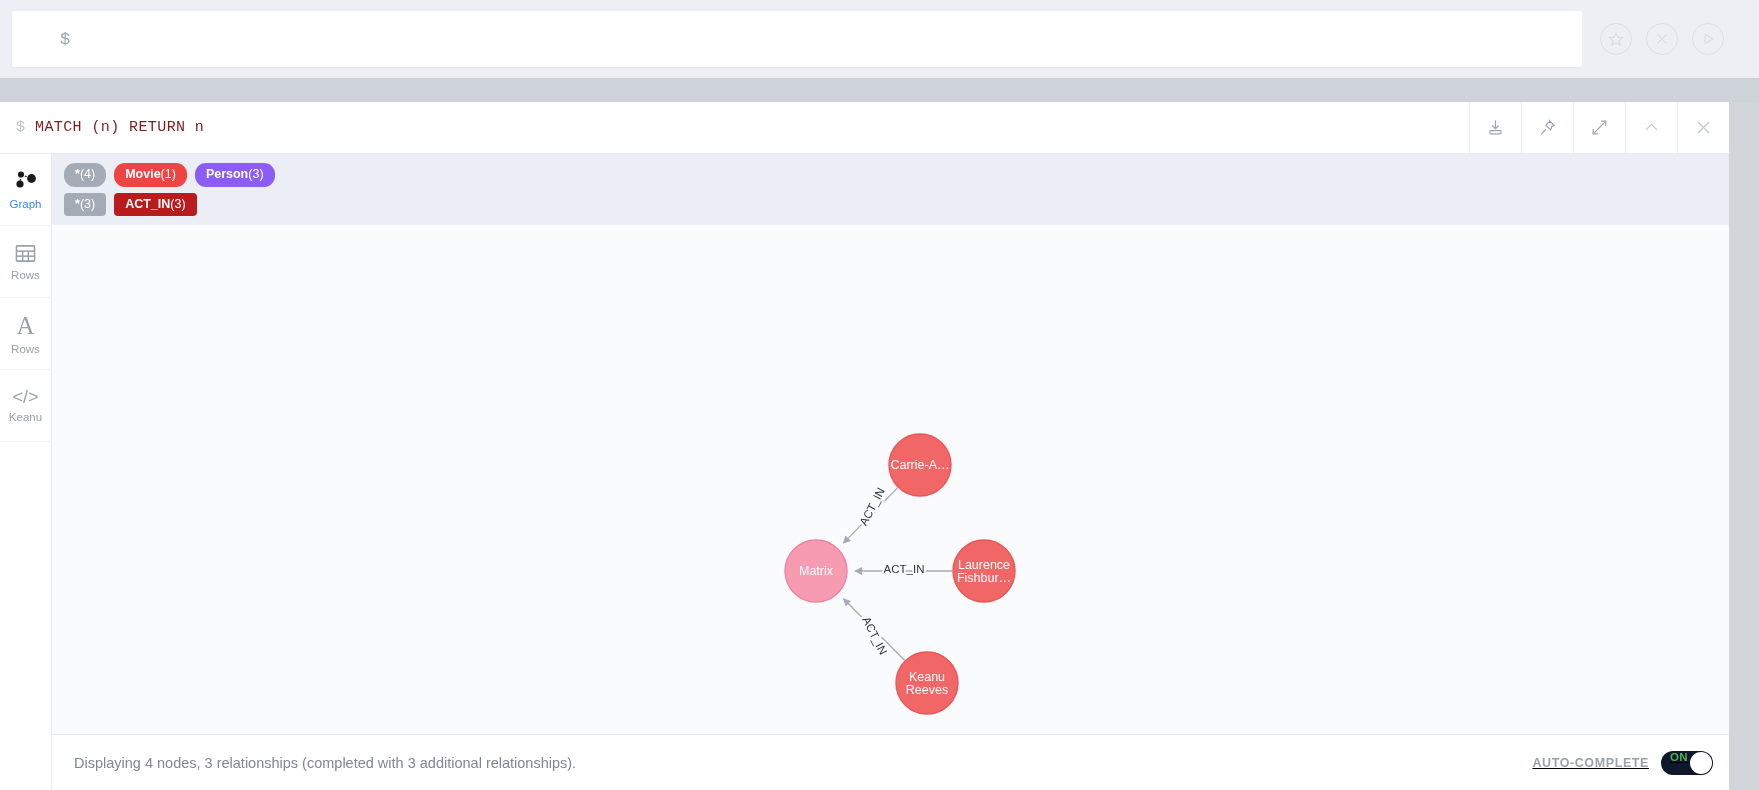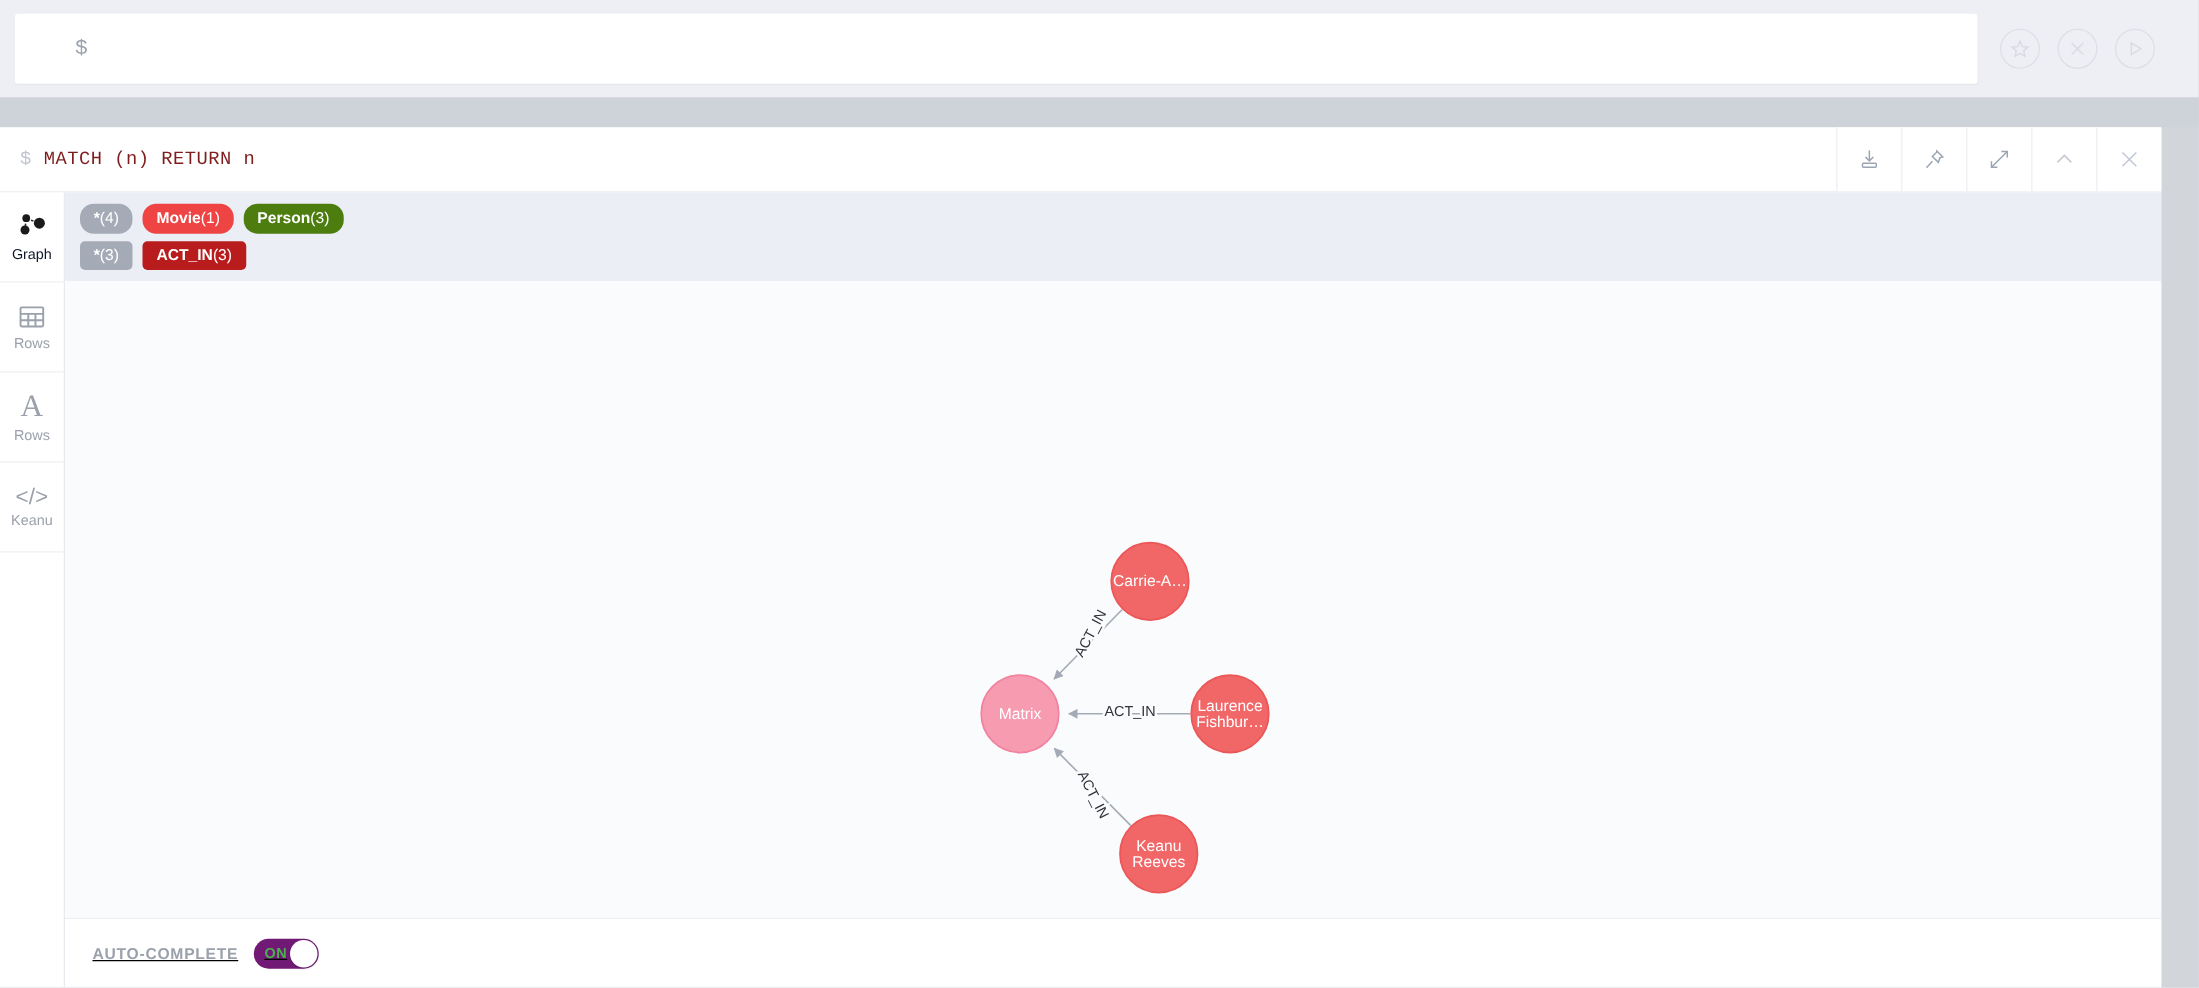--- a/index.html
+++ b/index.html
@@ -95,21 +95,21 @@
     display: flex; flex-direction: column;
   }
   .view-item {
     height: 72px;
     display: flex; flex-direction: column;
     align-items: center; justify-content: center; gap: 5px;
     border-bottom: 1px solid #eef0f3;
     cursor: pointer;
     color: #9aa1ab;
   }
-  .view-item.active { color: #0f172a; }
+  .view-item.active { color: #3b82f6; }
   .view-item .vlabel { font-size: 11.5px; }
 
   .view-main { flex: 1; display: flex; flex-direction: column; min-width: 0; position: relative; }
 
   
   .chip-rows { background: #eceef6; padding: 6px 0 6px 0; }
   .chip-row { display: flex; align-items: center; gap: 8px; padding: 3px 12px; }
   .chip {
     color: #fff; font-size: 12.5px; font-weight: bold;
     padding: 4px 11px; border-radius: 11px;
@@ -131,22 +131,22 @@
     border-top: 1px solid #e7eaef;
     background: #ffffff;
     display: flex; align-items: center; justify-content: space-between;
     padding: 0 16px 0 22px;
   }
   .status-text { color: #7f8795; font-size: 14.5px; }
   .autocomplete { display: flex; align-items: center; gap: 12px; text-decoration: underline; }
   .ac-label { color: #9aa1ab; font-size: 12.5px; font-weight: bold; letter-spacing: 0.6px; }
   .ac-toggle {
     width: 52px; height: 24px; border-radius: 12px;
-    background: #701a75; position: relative; cursor: pointer;
-    display: flex; align-items: center;
+    background: #0f172a; position: relative; cursor: pointer;
+    display: flex; align-items: flex-start;
   }
   .ac-on { color: #4caf50; font-size: 11.5px; font-weight: bold; margin-left: 9px; letter-spacing: 0.4px; }
   .ac-knob {
     position: absolute; right: 1px; top: 1px;
     width: 22px; height: 22px; border-radius: 50%;
     background: #fff; box-shadow: 0 1px 2px rgba(0,0,0,0.18);
   }
 </style>
 </head>
 <body>
@@ -257,21 +257,21 @@
       <div class="view-main">
 
         <div class="chip-rows">
           <div class="chip-row">
             <span class="chip" style="background:#a5abb6">
               <span>*</span><span class="cnt">(4)</span>
             </span>
             <span class="chip" style="background:#ef4444">
               <span>Movie</span><span class="cnt">(1)</span>
             </span>
-            <span class="chip" style="background:#4d7c0f">
+            <span class="chip" style="background:#8b5cf6">
               <span>Person</span><span class="cnt">(3)</span>
             </span>
           </div>
           <div class="chip-row">
             <span class="chip sq" style="background:#a5abb6">
               <span>*</span><span class="cnt">(3)</span>
             </span>
             <span class="chip sq" style="background:#b91c1c">
               <span>ACT_IN</span><span class="cnt">(3)</span>
             </span>
@@ -315,20 +315,21 @@
                 <g>
                   <circle cx="875" cy="458" r="31" fill="#f16667" stroke="#eb5757" stroke-width="1.4"></circle>
                   <text x="875" y="455.5" text-anchor="middle" font-size="12.5" font-family="&quot;Liberation Sans&quot;, sans-serif" fill="#ffffff">Keanu</text>
                   <text x="875" y="468.5" text-anchor="middle" font-size="12.5" font-family="&quot;Liberation Sans&quot;, sans-serif" fill="#ffffff">Reeves</text>
                 </g>
               </g>
           </svg>
         </div>
 
         <div class="status-bar">
+          <span class="status-text">Displaying 4 nodes, 3 relationships (completed with 3 additional relationships).</span>
           <div class="autocomplete">
             <span class="ac-label">AUTO-COMPLETE</span>
             <div class="ac-toggle">
               <span class="ac-on">ON</span>
               <span class="ac-knob"></span>
             </div>
           </div>
         </div>
 
       </div>

